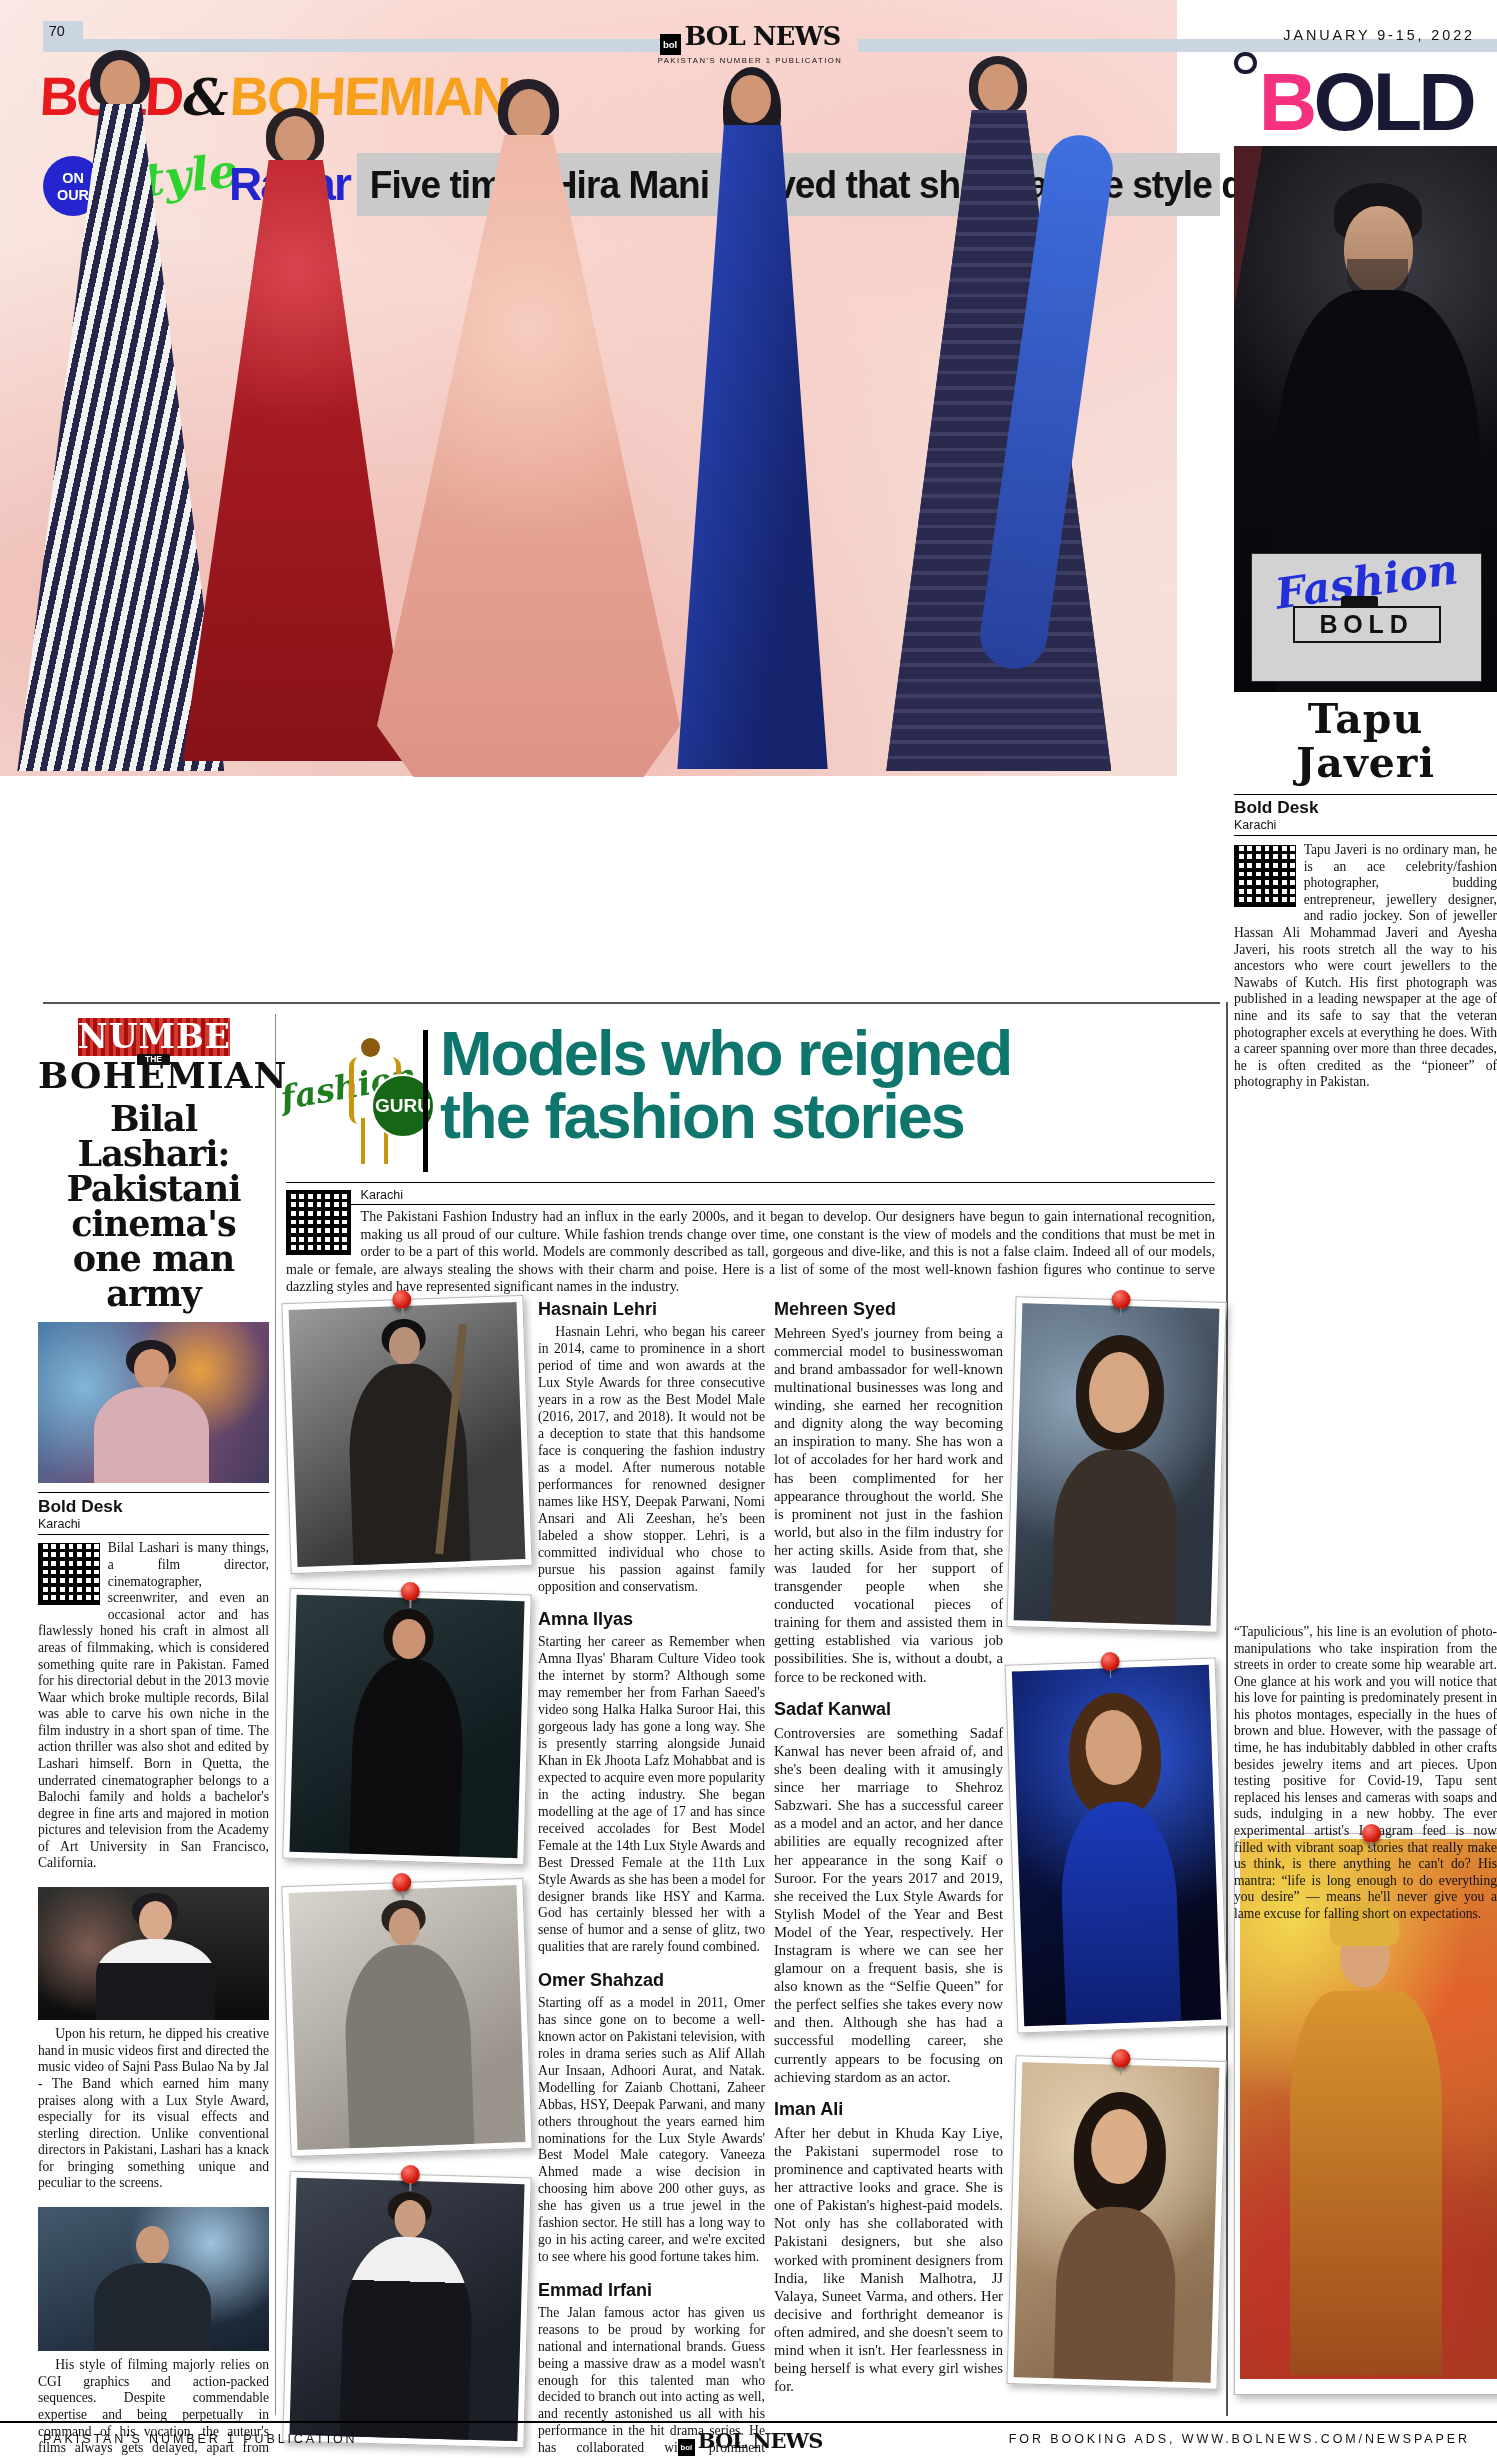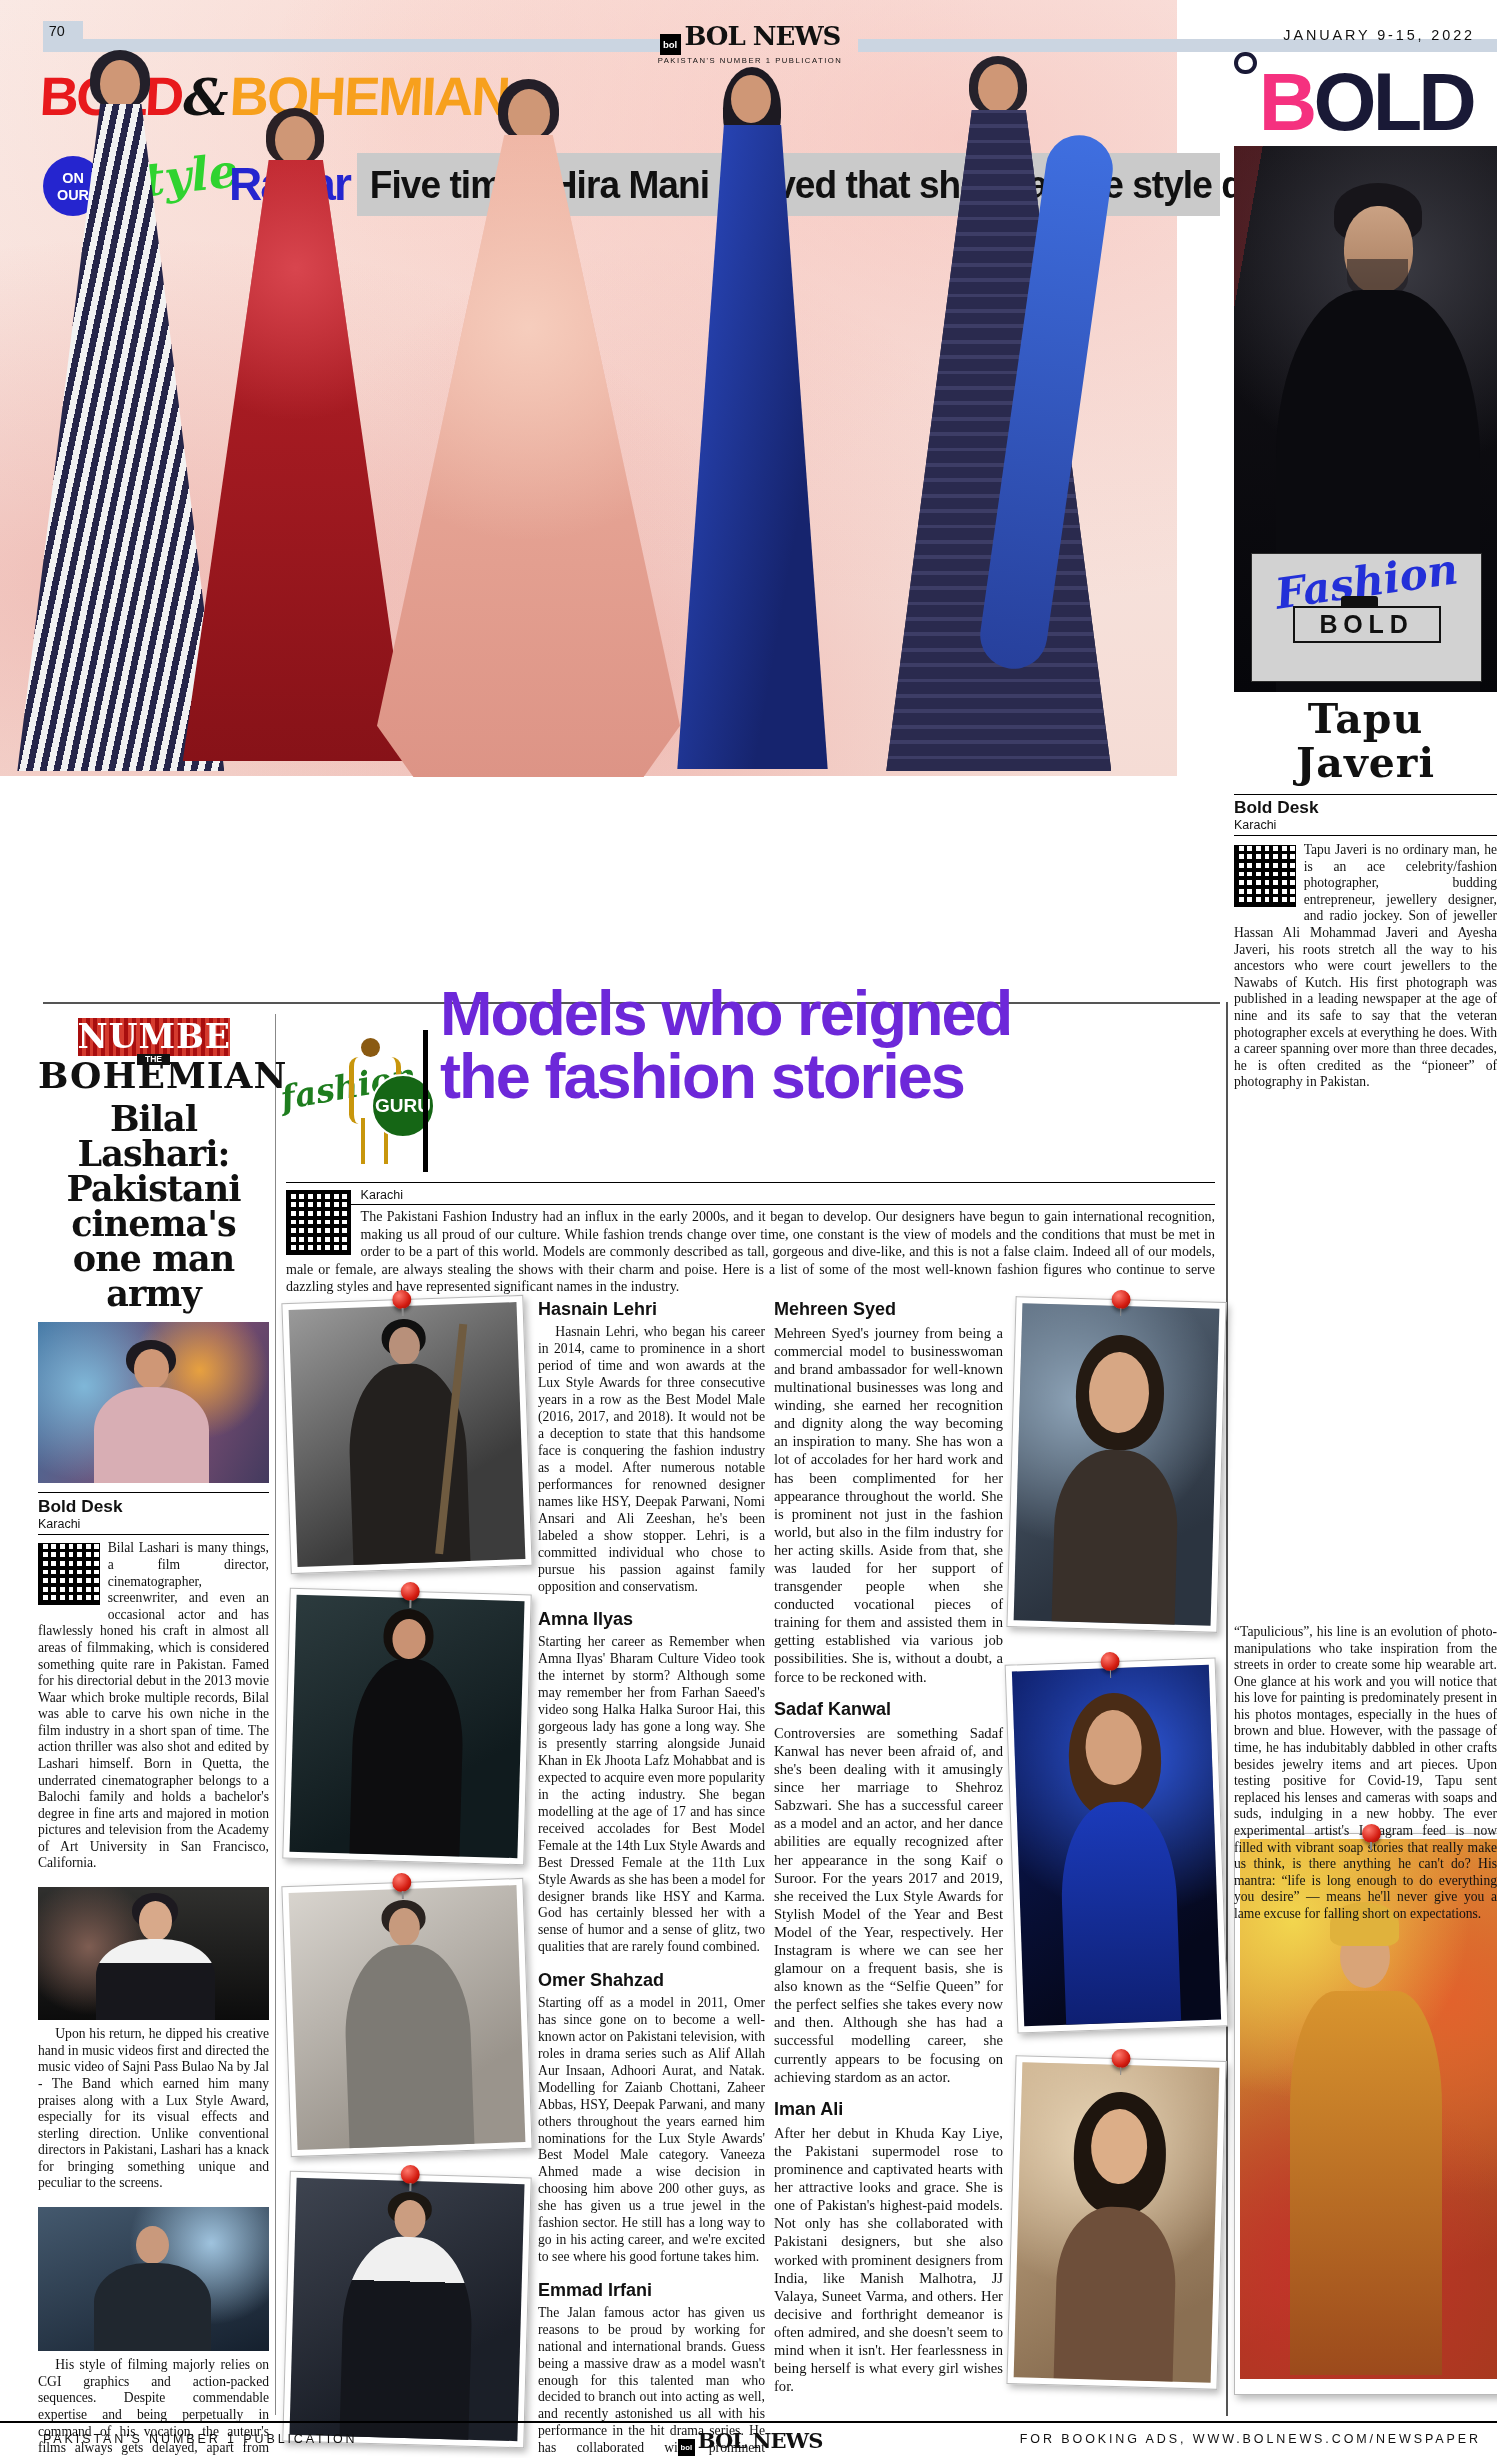--- a/index.html
+++ b/index.html
@@ -88,21 +88,21 @@
 
   
   #guru{left:286px;top:1030px;width:130px;height:139px;}
   .guru-script{position:absolute;left:-5.8px;top:37px;font:italic 700 33px "DejaVu Serif",serif;color:#1e7d1e;transform:rotate(-10deg);}
   .guru-head{position:absolute;left:75px;top:7.7px;width:19px;height:19px;border-radius:50%;background:#8a5a12;}
   .guru-arm{position:absolute;left:63px;top:27px;width:42px;height:67px;border-left:5.8px solid #c8960c;border-right:5.8px solid #c8960c;border-radius:9.6px;}
   .guru-leg{position:absolute;left:75px;top:88px;width:19px;height:46px;border-left:4.8px solid #c8960c;border-right:4.8px solid #c8960c;}
   .guru-circle{position:absolute;left:85px;top:44px;width:60px;height:60px;border-radius:50%;background:#156615;border:2.9px solid #fff;
       color:#fff;font:800 19px/60px "Liberation Sans",sans-serif;text-align:center;letter-spacing:0;}
   #guru-div{left:423px;top:1030px;width:4.8px;height:142px;background:#000;}
-  #models-headline{left:440px;top:982px;font:800 63px/63px "Liberation Sans",sans-serif;color:#6d28d9;letter-spacing:-1.9px;white-space:nowrap;}
+  #models-headline{left:440px;top:1022px;font:800 63px/63px "Liberation Sans",sans-serif;color:#0f766e;letter-spacing:-1.9px;white-space:nowrap;}
   #byline-block{left:286px;top:1182px;width:929px;border-top:1.9px solid #000;padding-top:4.8px;}
   .by-qr{float:left;width:63px;height:63px;margin:1.9px 9.6px 1.9px 0;border:1.9px solid #000;background:
       repeating-linear-gradient(0deg,#000 0 3.8px,transparent 3.8px 8.6px),
       repeating-linear-gradient(90deg,#000 0 3.8px,#fff 3.8px 8.6px);}
   .by-name{font:700 18px "Liberation Sans",sans-serif;}
   .by-city{font:12.5px "Liberation Sans",sans-serif;border-bottom:1px solid #000;padding-bottom:1.9px;margin-bottom:3.8px;}
   .intro{font:14px/1.25 "Liberation Serif",serif;text-align:justify;}
 
   .mcol{position:absolute;top:1299px;}
   #col-ph-l{left:286px;width:242px;}
@@ -373,16 +373,16 @@
       <div class="s-body" style="left:50px;top:152px;width:152px;height:384px;background:linear-gradient(#d9952e,#9c4a1c);border-radius:30% 30% 0 0;"></div>
     </div>
   </div>
   <div id="quote-par" class="abs">“Tapulicious”, his line is an evolution of photo-manipulations who take inspiration from the streets in order to create some hip wearable art. One glance at his work and you will notice that his love for painting is predominately present in his photos montages, especially in the hues of brown and blue. However, with the passage of time, he has indubitably dabbled in other crafts besides jewelry items and art pieces. Upon testing positive for Covid-19, Tapu sent replaced his lenses and cameras with soaps and suds, indulging in a new hobby. The ever experimental artist's Instagram feed is now filled with vibrant soap stories that really make us think, is there anything he can't do? His mantra: “life is long enough to do everything you desire” — means he'll never give you a lame excuse for falling short on expectations.</div>
 
   <div id="footer-rule" class="abs"></div>
   <div class="abs ft-txt" style="left:43px;">PAKISTAN'S NUMBER 1 PUBLICATION</div>
   <div id="ft-brand" class="abs">
     <span class="ft-box">bol</span><span class="ft-bol">BOL NEWS</span>
   </div>
-  <div class="abs ft-txt" style="right:17px;">FOR BOOKING ADS, WWW.BOLNEWS.COM/NEWSPAPER</div>
+  <div class="abs ft-txt" style="right:28px;">FOR BOOKING ADS, WWW.BOLNEWS.COM/NEWSPAPER</div>
 
 </div>
 
 
 </body></html>

